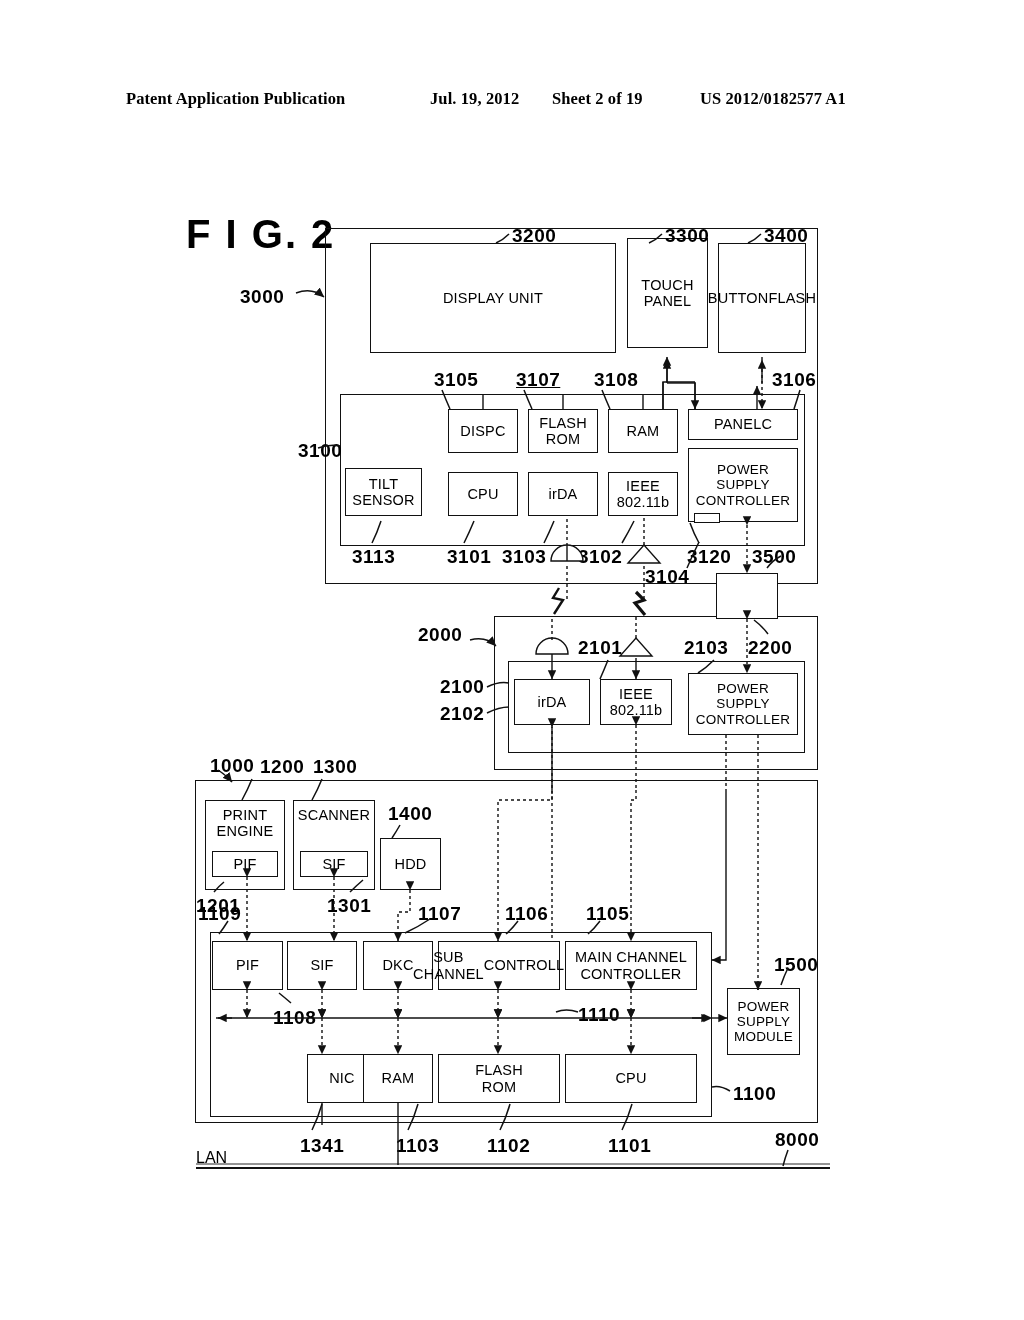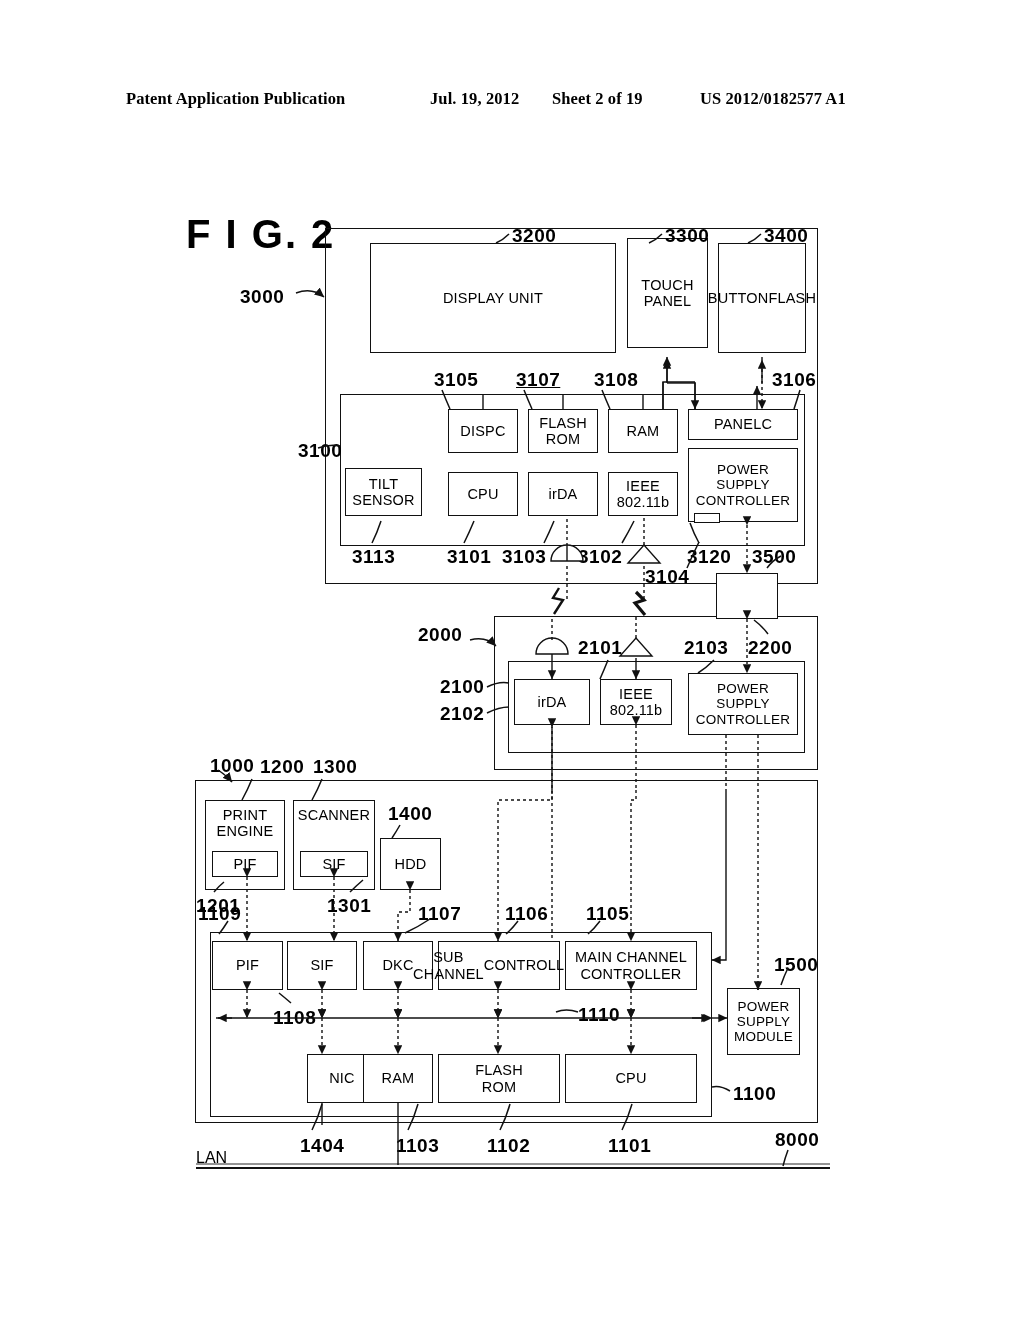--- a/index.html
+++ b/index.html
@@ -199,21 +199,21 @@
     <span>RAM</span>
   </div>
   <div class="bx thin" style="left:438px;top:1054px;width:122px;height:49px;flex-direction:column;">
     <span>FLASH</span>
     <span>ROM</span>
   </div>
   <div class="bx thin" style="left:565px;top:1054px;width:132px;height:49px;">
     <span>CPU</span>
   </div>
 
-  <div class="ref" style="left:300px;top:1135px;">1404</div>
+  <div class="ref" style="left:300px;top:1135px;">1341</div>
   <div class="ref" style="left:396px;top:1135px;">1103</div>
   <div class="ref" style="left:487px;top:1135px;">1102</div>
   <div class="ref" style="left:608px;top:1135px;">1101</div>
 
   <div class="bx thin" style="left:727px;top:988px;width:73px;height:67px;flex-direction:column;font-size:13.5px;">
     <span>POWER</span>
     <span>SUPPLY</span>
     <span>MODULE</span>
   </div>
   <div class="ref" style="left:774px;top:954px;">1500</div>

